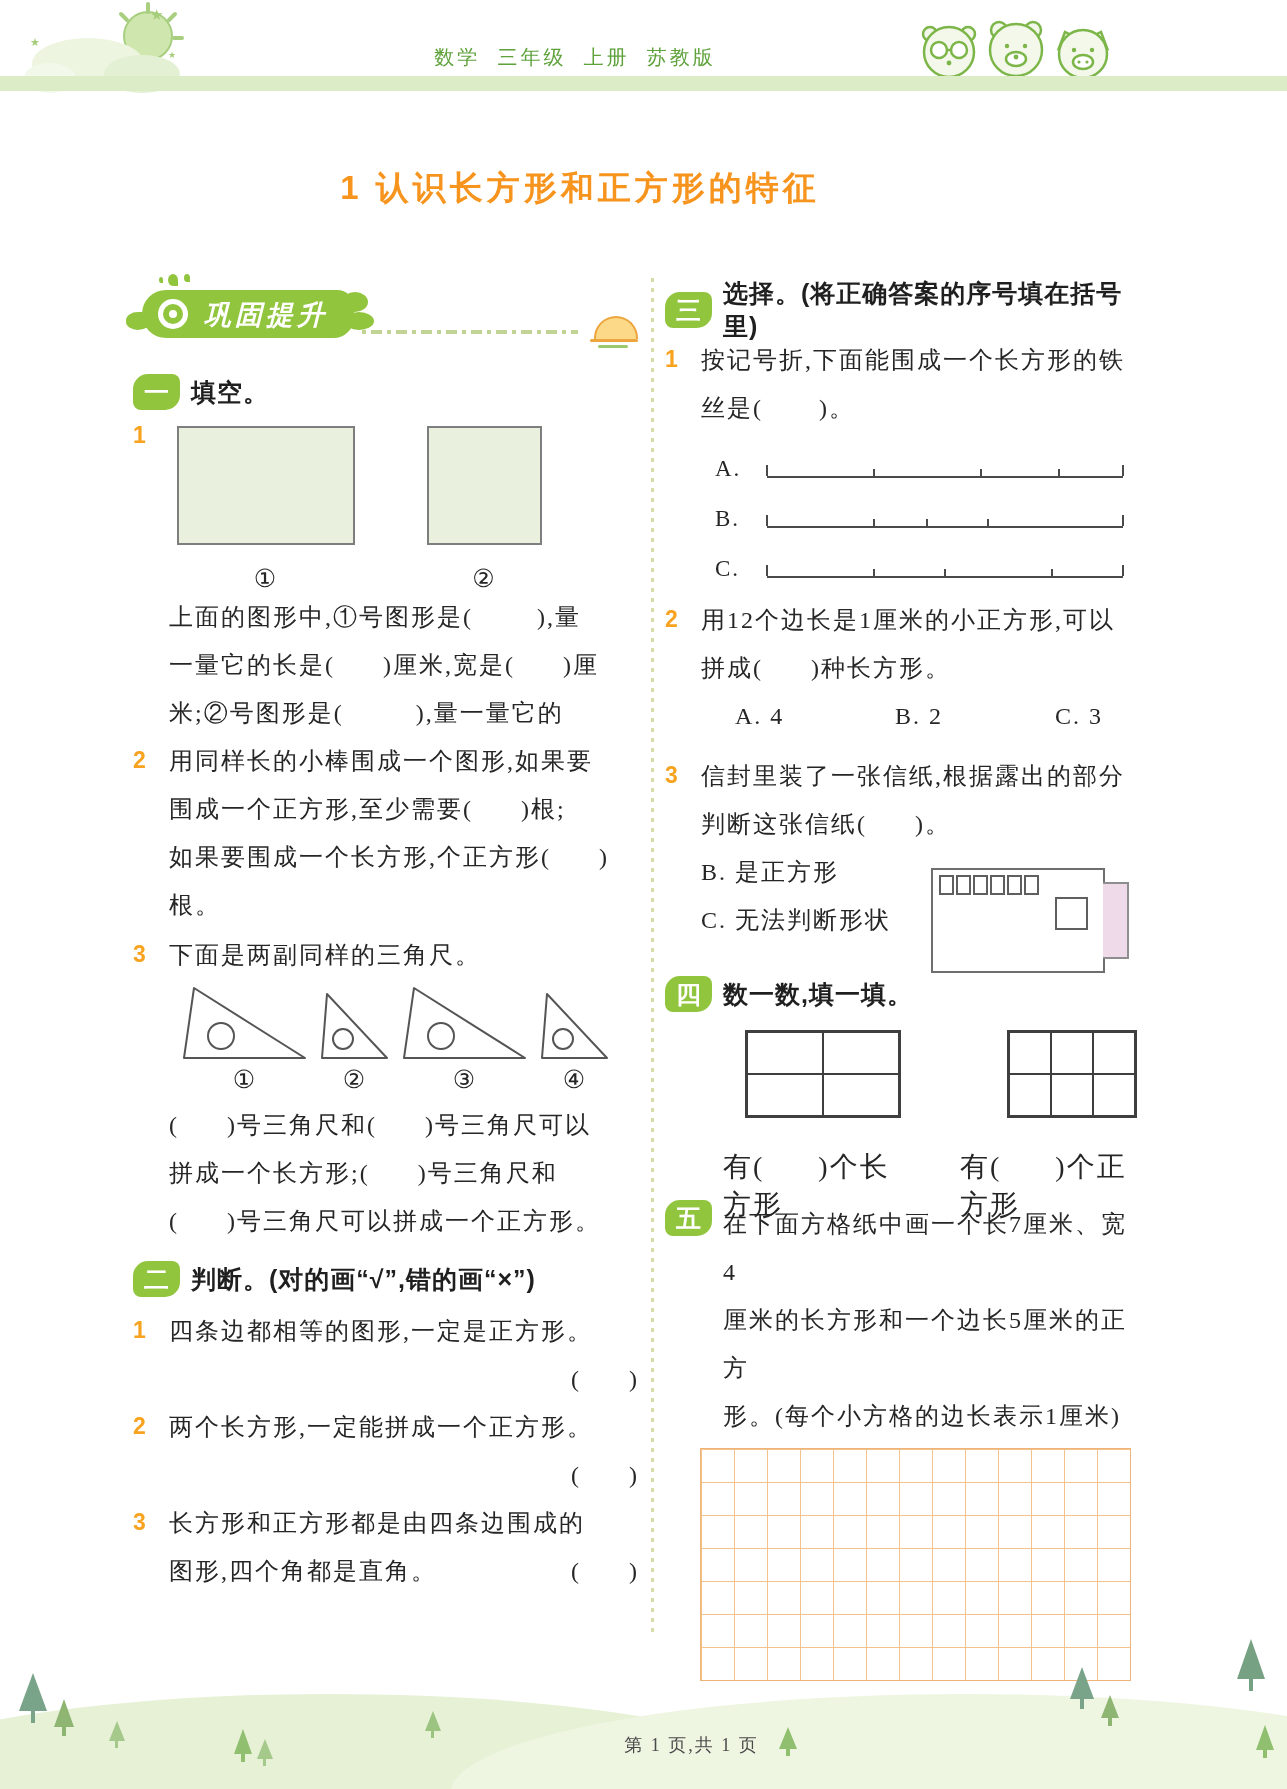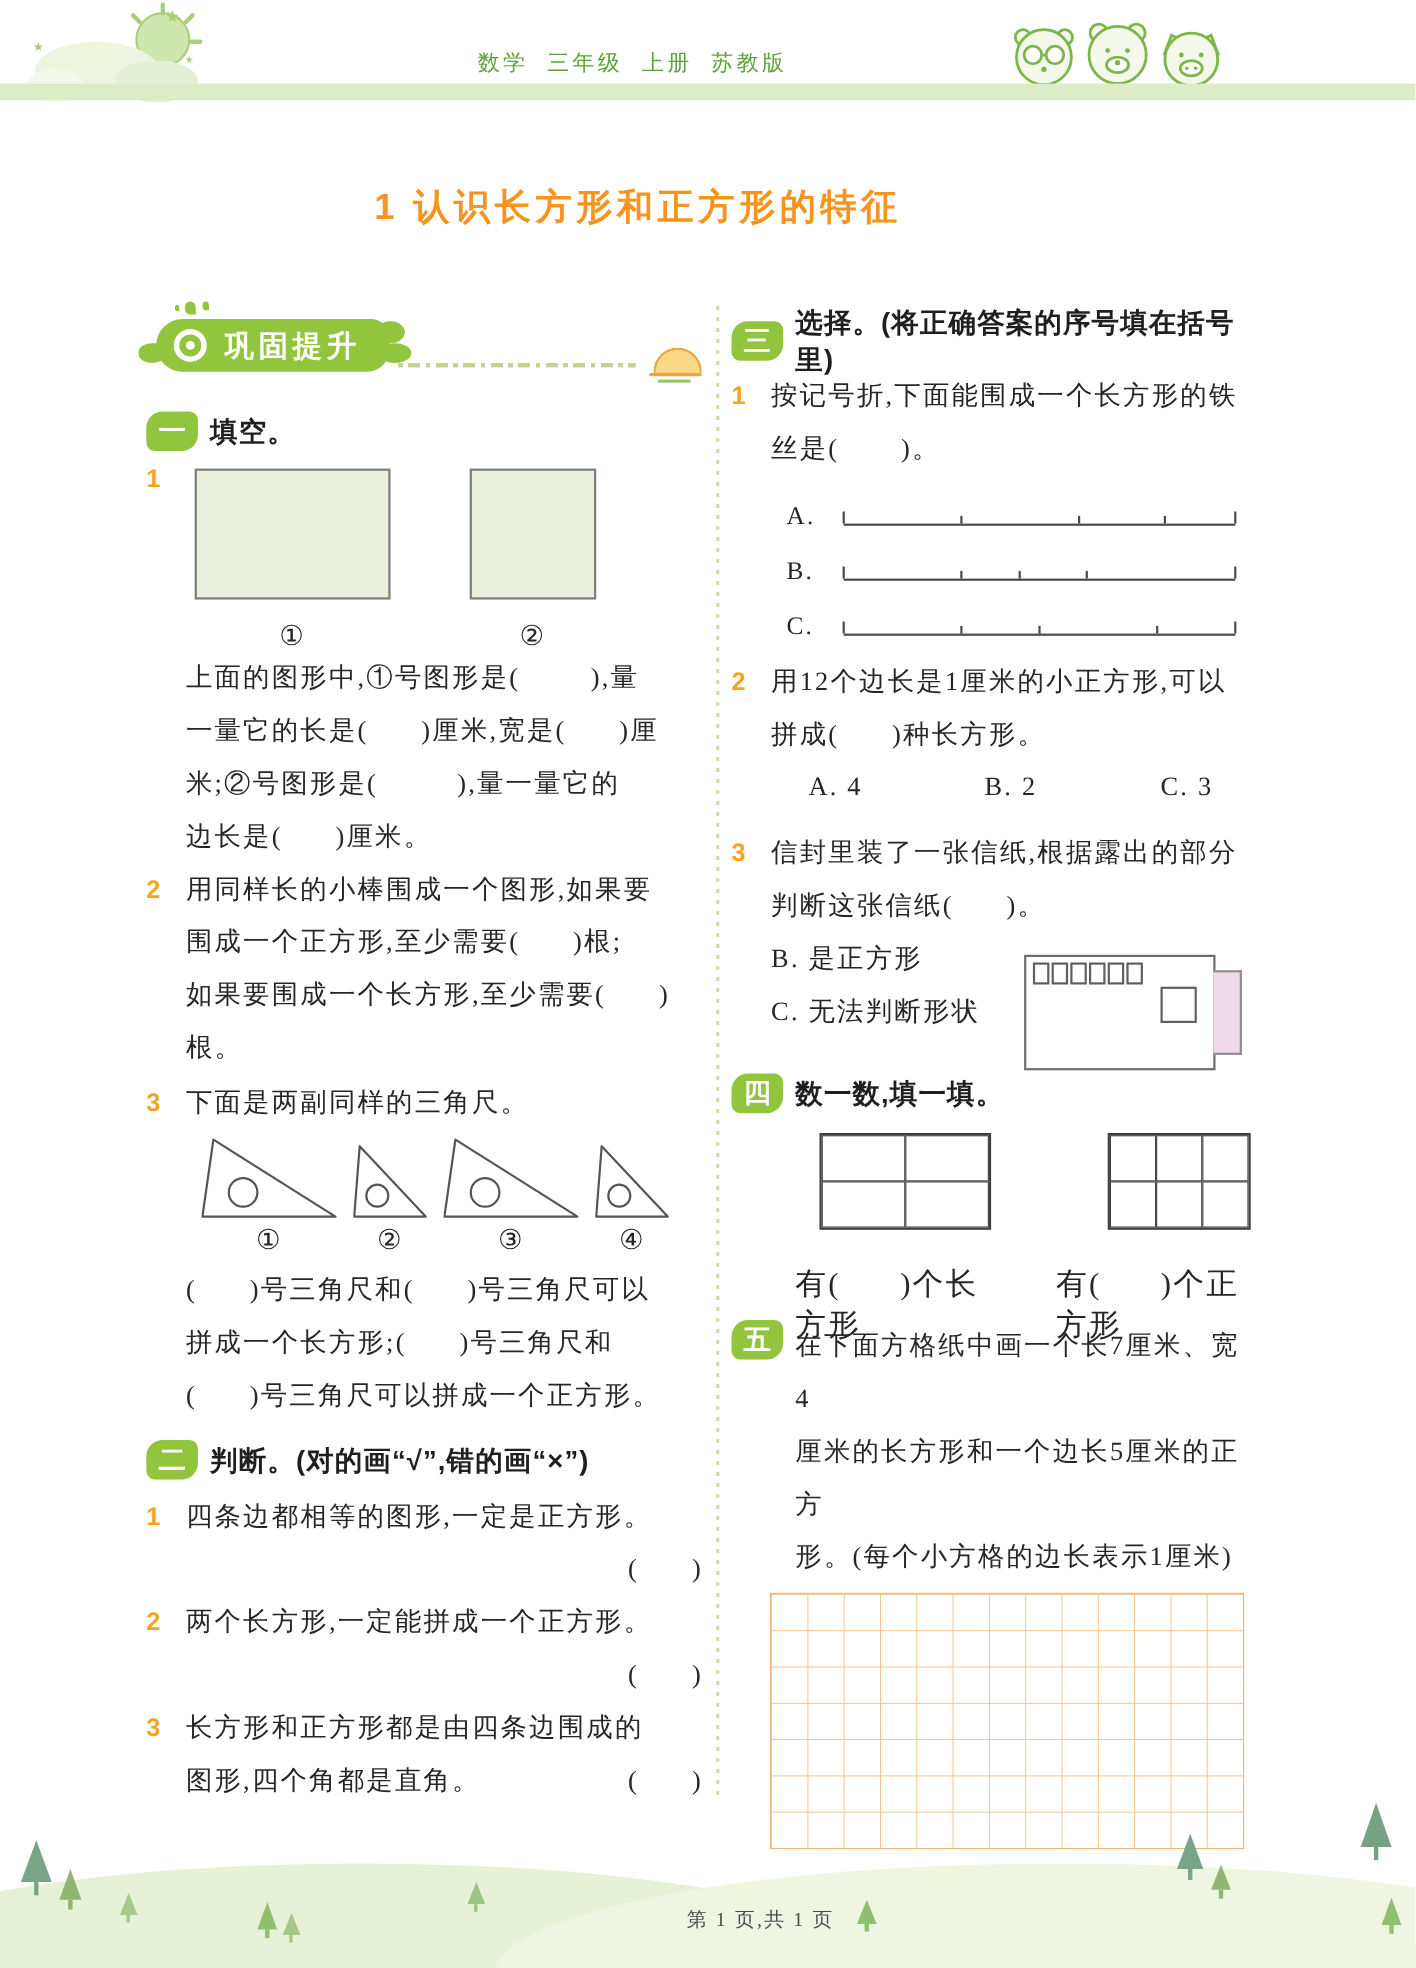--- a/index.html
+++ b/index.html
@@ -15,21 +15,21 @@
   .star{position:absolute;color:#a6cd7a;font-family:"DejaVu Sans",sans-serif;}
 
   
   .title{position:absolute;top:166px;left:0;width:1160px;text-align:center;
     font-family:"Liberation Sans",sans-serif;font-weight:bold;font-size:33px;color:#f7941e;letter-spacing:4px;}
 
   
   .banner{position:absolute;left:142px;top:290px;width:212px;height:48px;background:#92c53e;
     border-radius:26px 18px 22px 26px;z-index:2;}
   .banner-label{position:absolute;left:62px;top:7px;color:#fff;font-family:"Liberation Sans",sans-serif;
-    font-weight:bold;font-size:27px;letter-spacing:4px;white-space:pre-wrap;}
+    font-weight:bold;font-size:27px;letter-spacing:4px;white-space:pre-wrap;font-style:italic;}
   .banner .eye{position:absolute;left:16px;top:9px;width:20px;height:20px;border:5px solid #fff;border-radius:50%;}
   .banner .pupil{position:absolute;left:6px;top:6px;width:8px;height:8px;background:#fff;border-radius:50%;}
   .banner .fin{position:absolute;left:-16px;top:22px;width:26px;height:18px;background:#92c53e;border-radius:50% 40% 60% 50%;}
   .banner .tail1{position:absolute;right:-14px;top:2px;width:26px;height:20px;background:#92c53e;border-radius:50%;}
   .banner .tail2{position:absolute;right:-20px;top:22px;width:30px;height:18px;background:#92c53e;border-radius:50%;}
   .banner .spout{position:absolute;left:26px;top:-16px;width:10px;height:12px;background:#92c53e;border-radius:50% 50% 0 50%;
      box-shadow:14px -2px 0 -2px #92c53e,-12px 0 0 -3px #92c53e;}
   .banner-dashes{position:absolute;left:362px;top:330px;width:216px;height:4px;
     background:repeating-linear-gradient(90deg,#c2d396 0 4px,transparent 4px 9px,#c2d396 9px 20px,transparent 20px 25px);}
   .sunset{position:absolute;left:590px;top:316px;width:48px;height:34px;}
@@ -207,30 +207,29 @@
           <div class="shape-rect"></div>
           <div class="shape-square"></div>
         </div>
         <div class="fig-labels">
           <span>①</span>
           <span>②</span>
         </div>
         <div class="tline">上面的图形中,①号图形是(        ),量</div>
         <div class="tline">一量它的长是(      )厘米,宽是(      )厘</div>
         <div class="tline">米;②号图形是(         ),量一量它的</div>
-        <div class="tline">边长是(      )厘米。</div>
       </div>
     </div>
 
     <div class="q">
       <span class="qnum">2</span>
       <div class="qbody">
         <div class="tline">用同样长的小棒围成一个图形,如果要</div>
         <div class="tline">围成一个正方形,至少需要(      )根;</div>
-        <div class="tline">如果要围成一个长方形,至少需要(      )</div>
+        <div class="tline">如果要围成一个长方形,个正方形(      )</div>
         <div class="tline">根。</div>
       </div>
     </div>
 
     <div class="q" style="margin-top:2px;">
       <span class="qnum">3</span>
       <div class="qbody">
         <div class="tline">下面是两副同样的三角尺。</div>
         <div class="tri-row">
           <svg width="124" height="76" viewBox="0 0 124 76">

